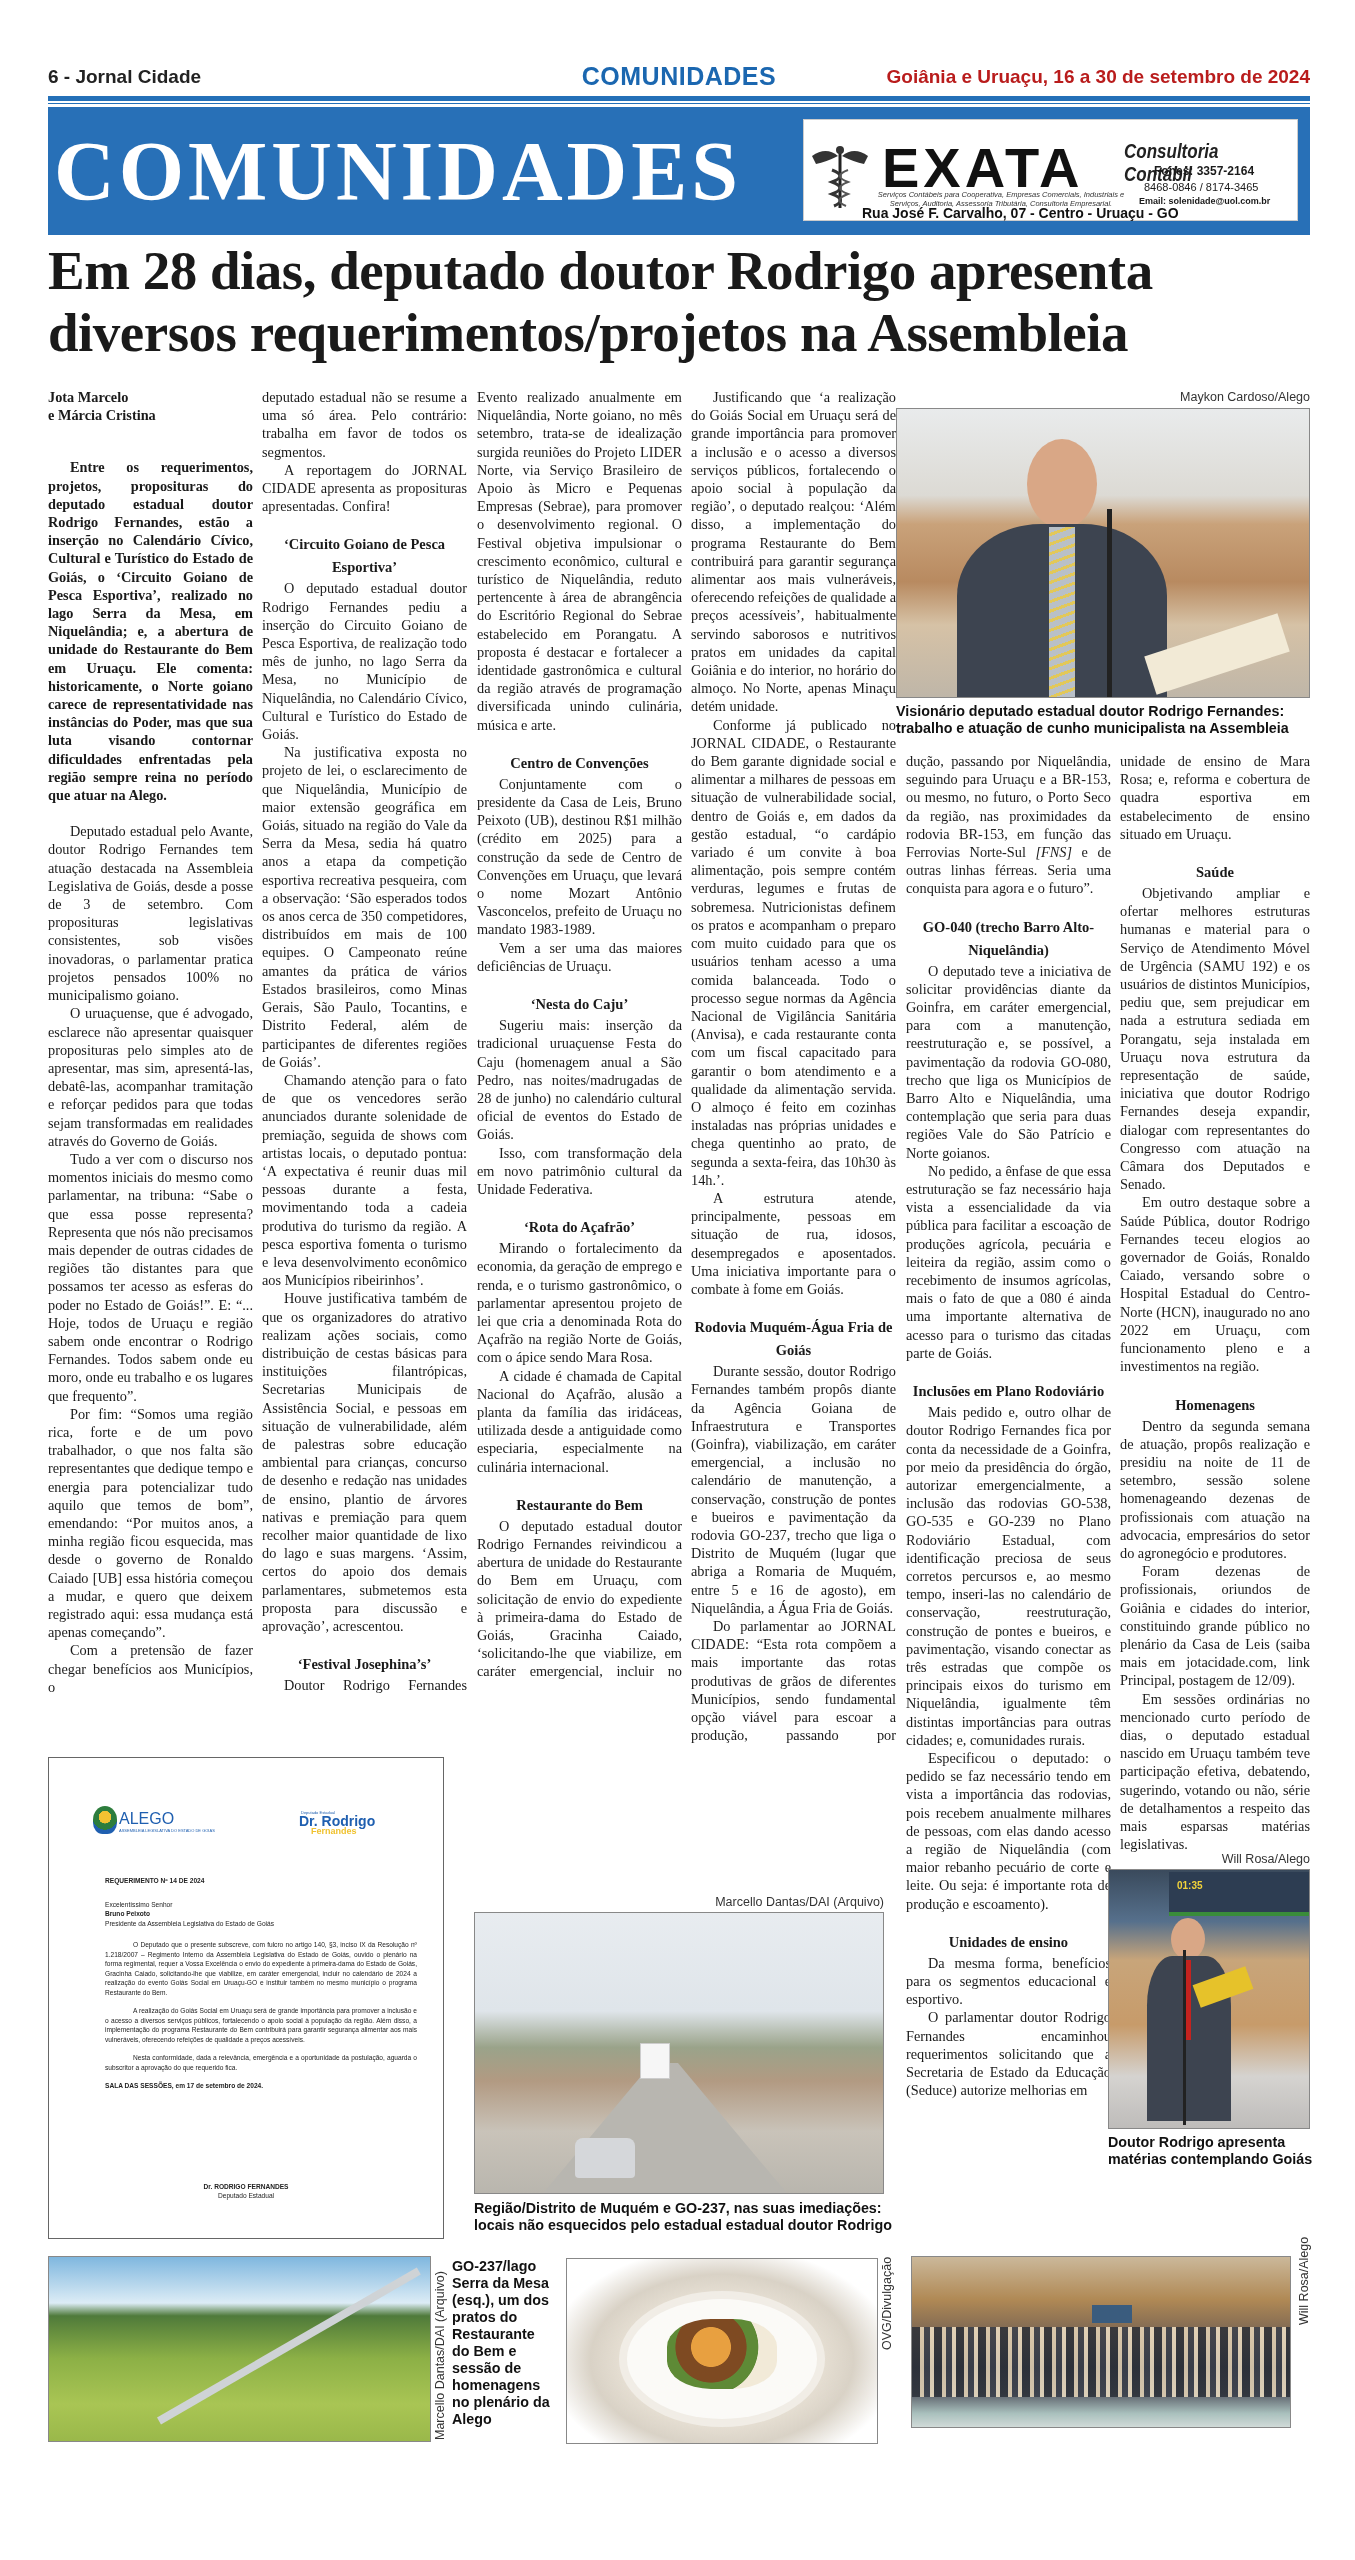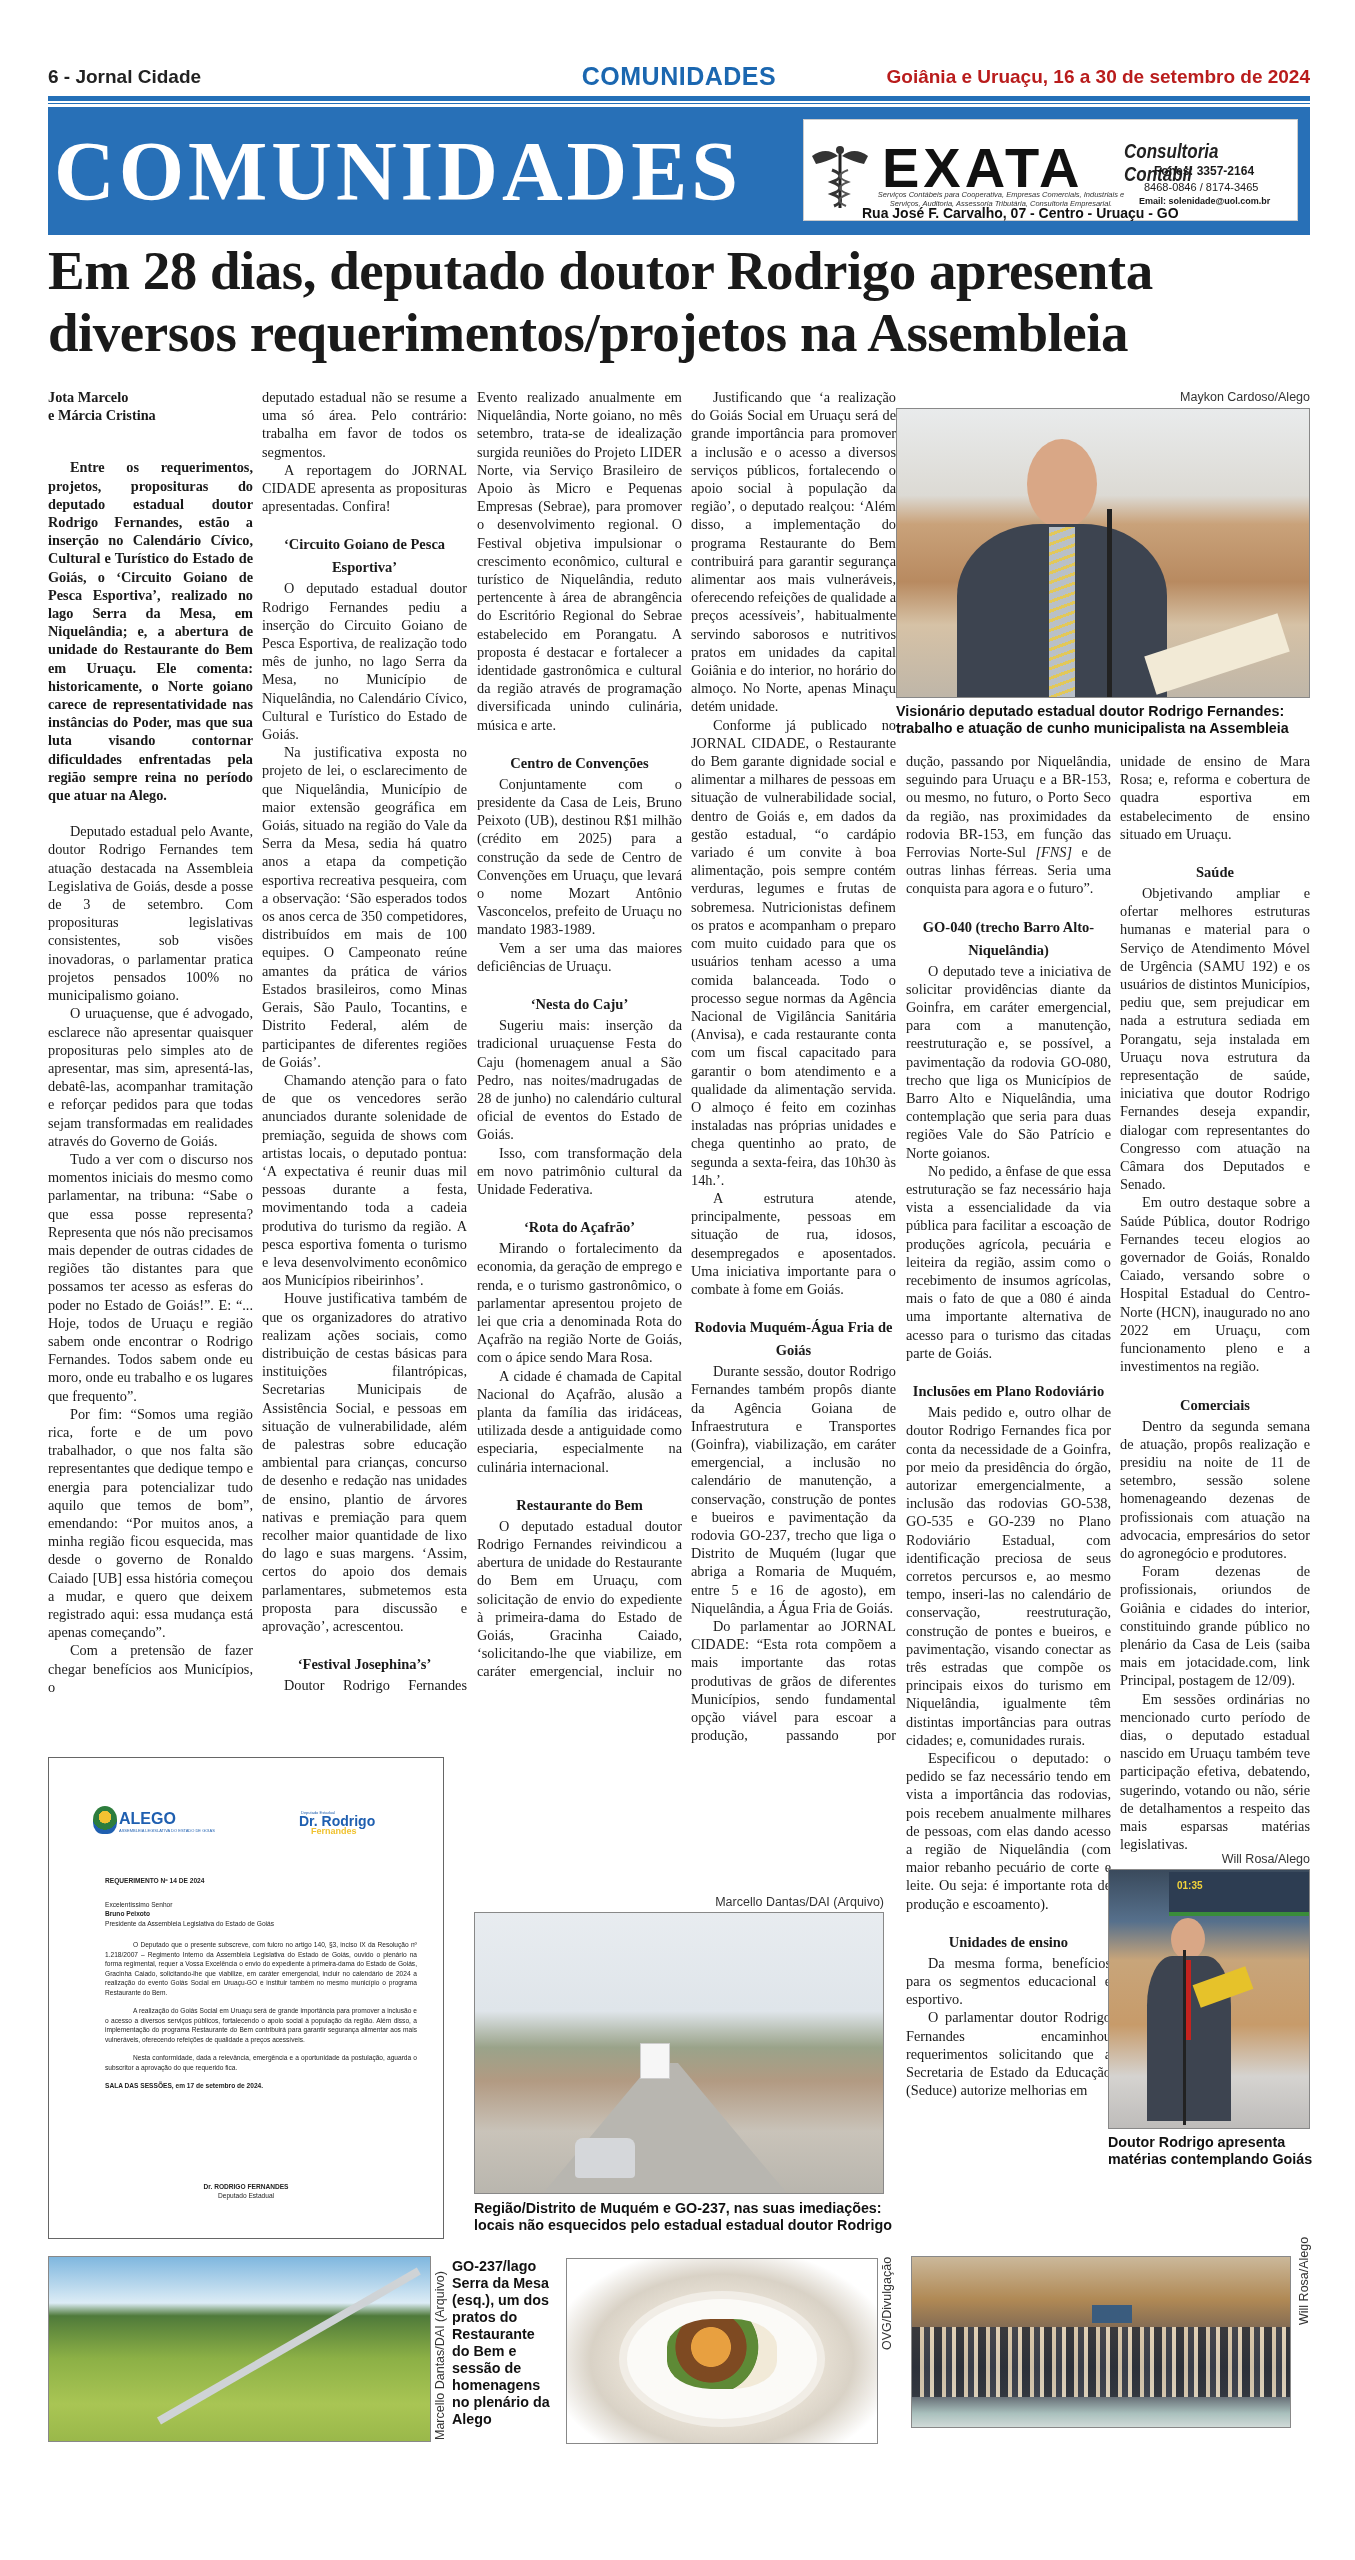--- a/index.html
+++ b/index.html
@@ -48,21 +48,21 @@
   .ph-aerial { background: linear-gradient(180deg, #7fb7df 0%, #dcecf6 25%, #4f7a3a 32%, #8cb046 55%, #a9c554 80%, #9ab84a 100%); }
   .ph-food { background: radial-gradient(ellipse at 50% 55%, #f7f4ee 0%, #efe8dc 35%, #d9d2c6 60%, #ffffff 80%); }
   .ph-plenary { background: linear-gradient(180deg, #cbb89a 0%, #b08955 25%, #7b6653 45%, #2f3440 65%, #585c66 80%, #a9c0bd 92%, #d0dad8 100%); }
   .ph-speaker2 { background: linear-gradient(180deg, #3a4a5c 0%, #56708c 20%, #c8a57a 35%, #c79b6a 60%, #d5d3d0 80%, #bebcba 100%); }
   .figure { position: absolute; }
   .suit { position: absolute; background: #3d4450; border-radius: 40% 40% 0 0; }
   .head { position: absolute; background: #d9a786; border-radius: 50%; }
   .vcredit { position: absolute; font-family: "Liberation Sans", sans-serif; font-size: 12.5px; color: #333; transform: rotate(-90deg); transform-origin: left top; white-space: nowrap; }
   
   .doc { left: 48px; top: 1757px; width: 396px; height: 482px; border: 1px solid #666; background: #fff; font-family: "Liberation Sans", sans-serif; color: #222; }
-  .doc .alego { position: absolute; left: 70px; top: 52px; font-weight: 700; font-size: 16px; color: #1f5fb0; }
+  .doc .alego { position: absolute; left: 70px; top: 52px; font-weight: 400; font-size: 16px; color: #1f5fb0; }
   .doc .alego-sub { position: absolute; left: 70px; top: 70px; font-size: 4px; color: #1f5fb0; }
   .doc .seal { position: absolute; left: 44px; top: 48px; width: 24px; height: 28px; border-radius: 50% 50% 40% 40%; background: radial-gradient(circle at 50% 40%, #f2c232 0 30%, #2d7d3d 31% 60%, #1f5fb0 61%); }
   .doc .dr-label { position: absolute; left: 252px; top: 52px; font-size: 4px; color: #1f5fb0; }
   .doc .dr { position: absolute; left: 250px; top: 55px; font-weight: 900; font-size: 14px; color: #1f5fb0; }
   .doc .dr2 { position: absolute; left: 262px; top: 68px; font-weight: bold; font-size: 9px; color: #f0c22f; }
   .doc .body { position: absolute; left: 56px; top: 118px; width: 312px; font-size: 6.6px; line-height: 9.5px; }
   .doc .body .hd { font-weight: bold; margin-bottom: 14px; }
   .doc .body p { text-align: justify; margin-bottom: 9px; }
   .doc .body p.ind { text-indent: 28px; }
   .doc .sig { position: absolute; left: 0; right: 0; top: 424px; text-align: center; font-size: 6.6px; line-height: 9px; }
@@ -172,21 +172,21 @@
   <h3>Unidades de ensino</h3>
   <p>Da mesma forma, benefícios para os segmentos educacional e esportivo.</p>
   <p>O parlamentar doutor Rodrigo Fernandes encaminhou requerimentos solicitando que a Secretaria de Estado da Educação (Seduce) autorize melhorias em</p>
 </div>
 
 <div class="abs col c6">
   <p class="noind">unidade de ensino de Mara Rosa; e, reforma e cobertura de quadra esportiva em estabelecimento de ensino situado em Uruaçu.</p>
   <h3>Saúde</h3>
   <p>Objetivando ampliar e ofertar melhores estruturas humanas e material para o Serviço de Atendimento Móvel de Urgência (SAMU 192) e os usuários de distintos Municípios, pediu que, sem prejudicar em nada a estrutura sediada em Porangatu, seja instalada em Uruaçu nova estrutura da representação de saúde, iniciativa que doutor Rodrigo Fernandes deseja expandir, dialogar com representantes do Congresso com atuação na Câmara dos Deputados e Senado.</p>
   <p>Em outro destaque sobre a Saúde Pública, doutor Rodrigo Fernandes teceu elogios ao governador de Goiás, Ronaldo Caiado, versando sobre o Hospital Estadual do Centro-Norte (HCN), inaugurado no ano 2022 em Uruaçu, com funcionamento pleno e a investimentos na região.</p>
-  <h3>Comerciais</h3>
+  <h3>Homenagens</h3>
   <p>Dentro da segunda semana de atuação, propôs realização e presidiu na noite de 11 de setembro, sessão solene homenageando dezenas de profissionais com atuação na advocacia, empresários do setor do agronegócio e produtores.</p>
   <p>Foram dezenas de profissionais, oriundos de Goiânia e cidades do interior, constituindo grande público no plenário da Casa de Leis (saiba mais em jotacidade.com, link Principal, postagem de 12/09).</p>
   <p>Em sessões ordinárias no mencionado curto período de dias, o deputado estadual nascido em Uruaçu também teve participação efetiva, debatendo, sugerindo, votando ou não, série de detalhamentos a respeito das mais esparsas matérias legislativas.</p>
 </div>
 
 <div class="abs doc">
   <div class="seal"></div>
   <div class="alego">ALEGO</div>
   <div class="alego-sub">ASSEMBLEIA LEGISLATIVA DO ESTADO DE GOIÁS</div>
   <div class="dr-label">Deputado Estadual</div>

